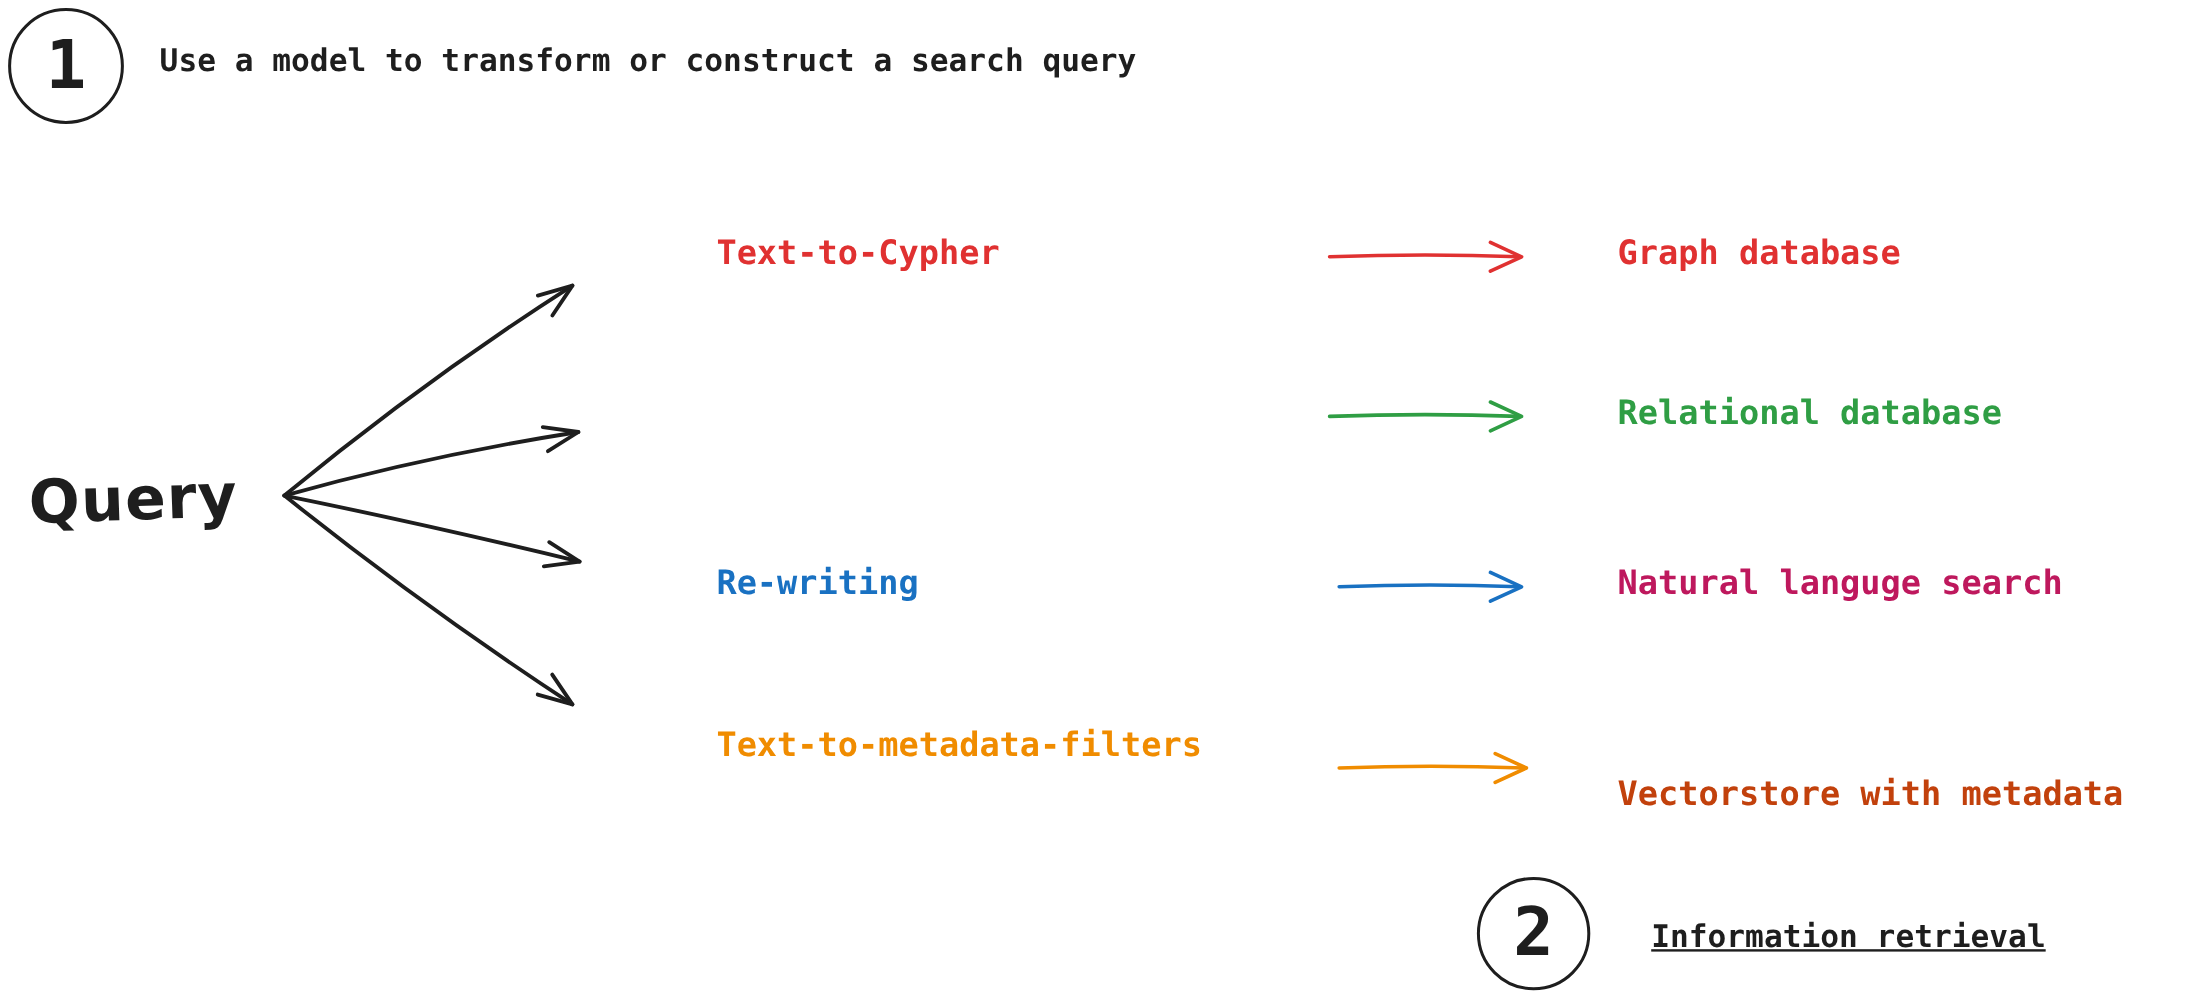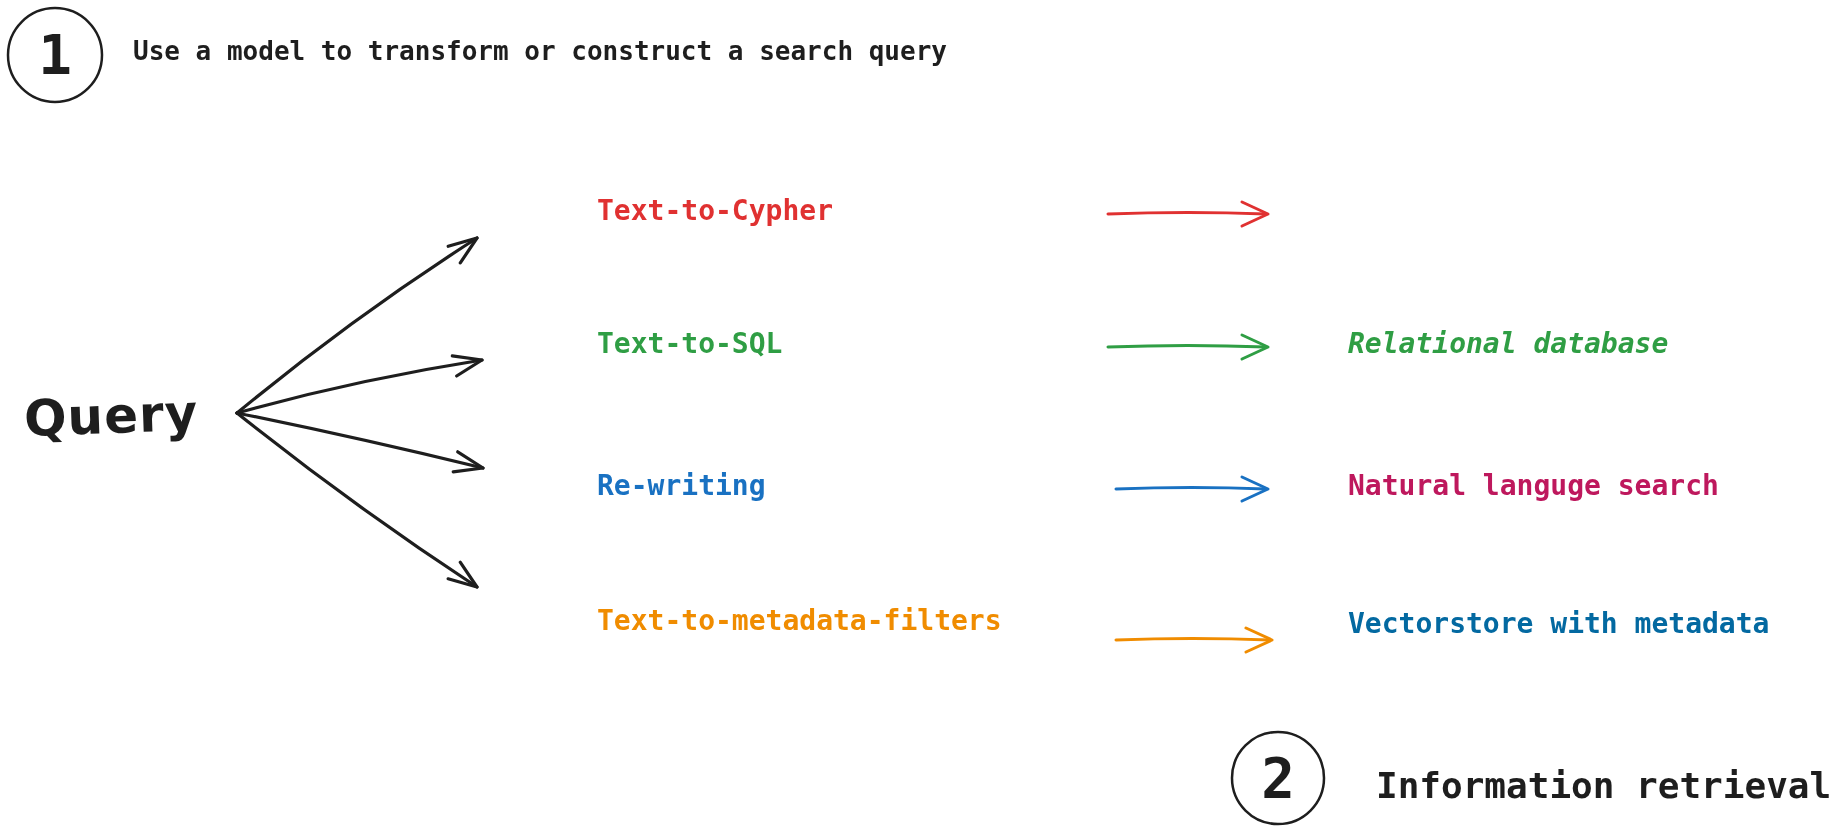--- a/index.html
+++ b/index.html
@@ -90,26 +90,26 @@
       <path d="M1246 628 L1272 640 L1246 652"></path>
     </g>
   </svg>
 
   <div class="txt step-number" style="left:7px; top:27px;">1</div>
   <div class="txt step-label" style="left:133px; top:38px;">Use a model to transform or construct a search query</div>
 
   <div class="txt query-label" style="left:24px; top:391px;">Query</div>
 
   <div class="txt row-label" style="left: 597px; top: 197px; color: rgb(224, 49, 49);">Text-to-Cypher</div>
+  <div class="txt row-label" style="left: 1348px; top: 197px; color: rgb(224, 49, 49);">Graph database</div>
 
-  <div class="txt row-label" style="left: 597px; top: 330px; color: rgb(47, 158, 68);">Text-to-SQL</div>
-  <div class="txt row-label" style="left: 1348px; top: 330px; color: rgb(47, 158, 68); font-style: italic;">Relational database</div>
+  <div class="txt row-label" style="left: 1348px; top: 330px; color: rgb(47, 158, 68);">Relational database</div>
 
   <div class="txt row-label" style="left: 597px; top: 472px; color: rgb(25, 113, 194); text-align: right;">Re-writing</div>
   <div class="txt row-label" style="left: 1348px; top: 472px; color: #be185d;">Natural languge search</div>
 
   <div class="txt row-label" style="left: 597px; top: 607px; color: rgb(240, 140, 0);">Text-to-metadata-filters</div>
-  <div class="txt row-label" style="left: 1348px; top: 610px; color: #0369a1;">Vectorstore with metadata</div>
+  <div class="txt row-label" style="left: 1348px; top: 648px; color: #c2410c;">Vectorstore with metadata</div>
 
   <div class="txt step-number" style="left:1230px; top:750px;">2</div>
-  <div class="txt step-label" style="left:1376px; top:768px; font-size:36px;">Information retrieval</div>
+  <div class="txt step-label" style="left:1376px; top:768px; font-size:26px;text-decoration:underline;">Information retrieval</div>
 
 </div>
 
 </body></html>

